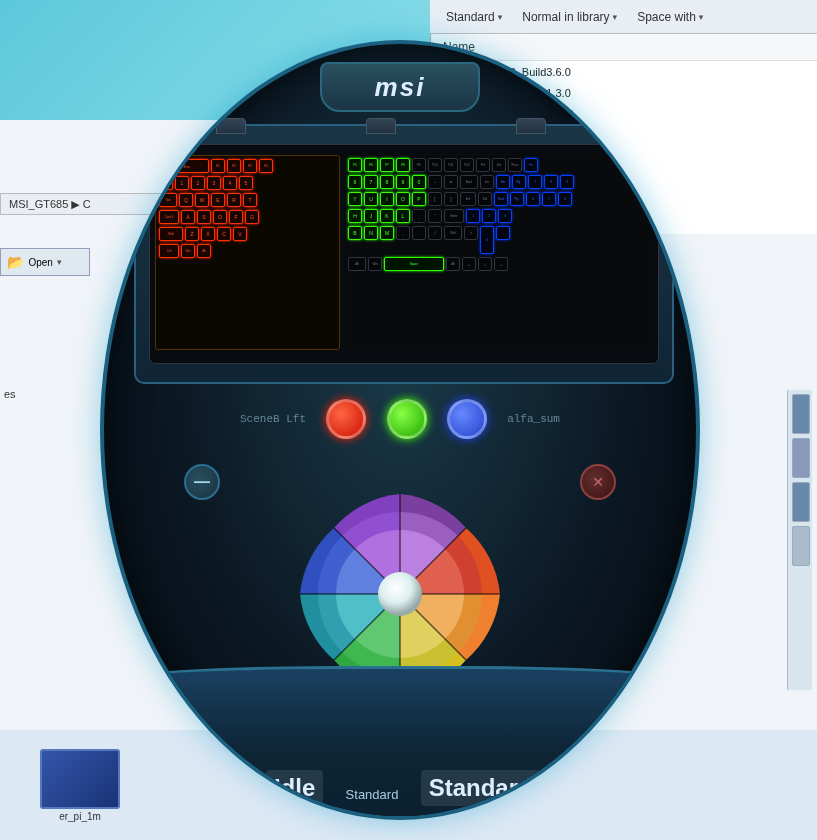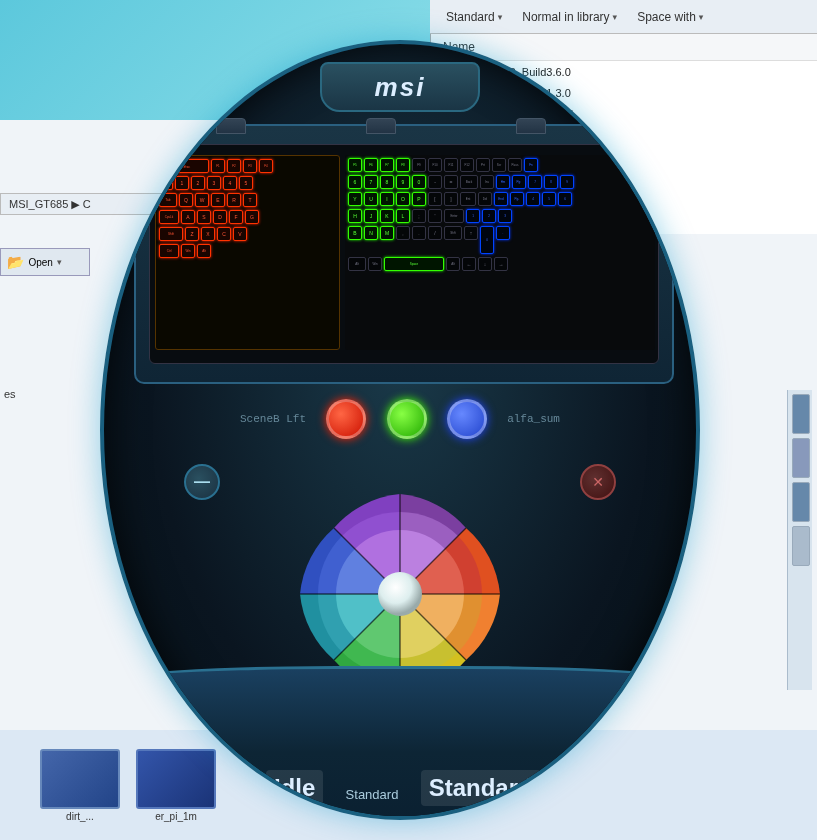--- a/index.html
+++ b/index.html
@@ -486,24 +486,20 @@
 <div class="right-mini">
   <div class="mini-thumb"></div>
   <div class="mini-thumb" style="background:#8899bb;"></div>
   <div class="mini-thumb"></div>
   <div class="mini-thumb" style="background:#aabbcc;"></div>
 </div>
 
 <div style="position:absolute;bottom:0;left:0;width:817px;height:110px;background:#dce8f4;
   display:flex;align-items:center;gap:16px;padding:10px 40px;z-index:5;">
   <div style="display:flex;flex-direction:column;align-items:center;">
-    <div style="width:80px;height:60px;background:linear-gradient(135deg,#4466aa,#224488);border:2px solid #6688bb;border-radius:3px;"></div>
-    <div style="font-size:10px;color:#333;margin-top:2px;">dirt_...</div>
-  </div>
-  <div style="display:flex;flex-direction:column;align-items:center;">
     <div style="width:80px;height:60px;background:linear-gradient(135deg,#3355aa,#1a3377);border:2px solid #5577bb;border-radius:3px;"></div>
     <div style="font-size:10px;color:#333;margin-top:2px;">er_pi_1m</div>
   </div>
 </div>
 
 <div class="msi-app">
   <div class="msi-circle-outer">
 
     <div class="msi-logo-area">
       <span class="msi-logo-text">msi</span>

